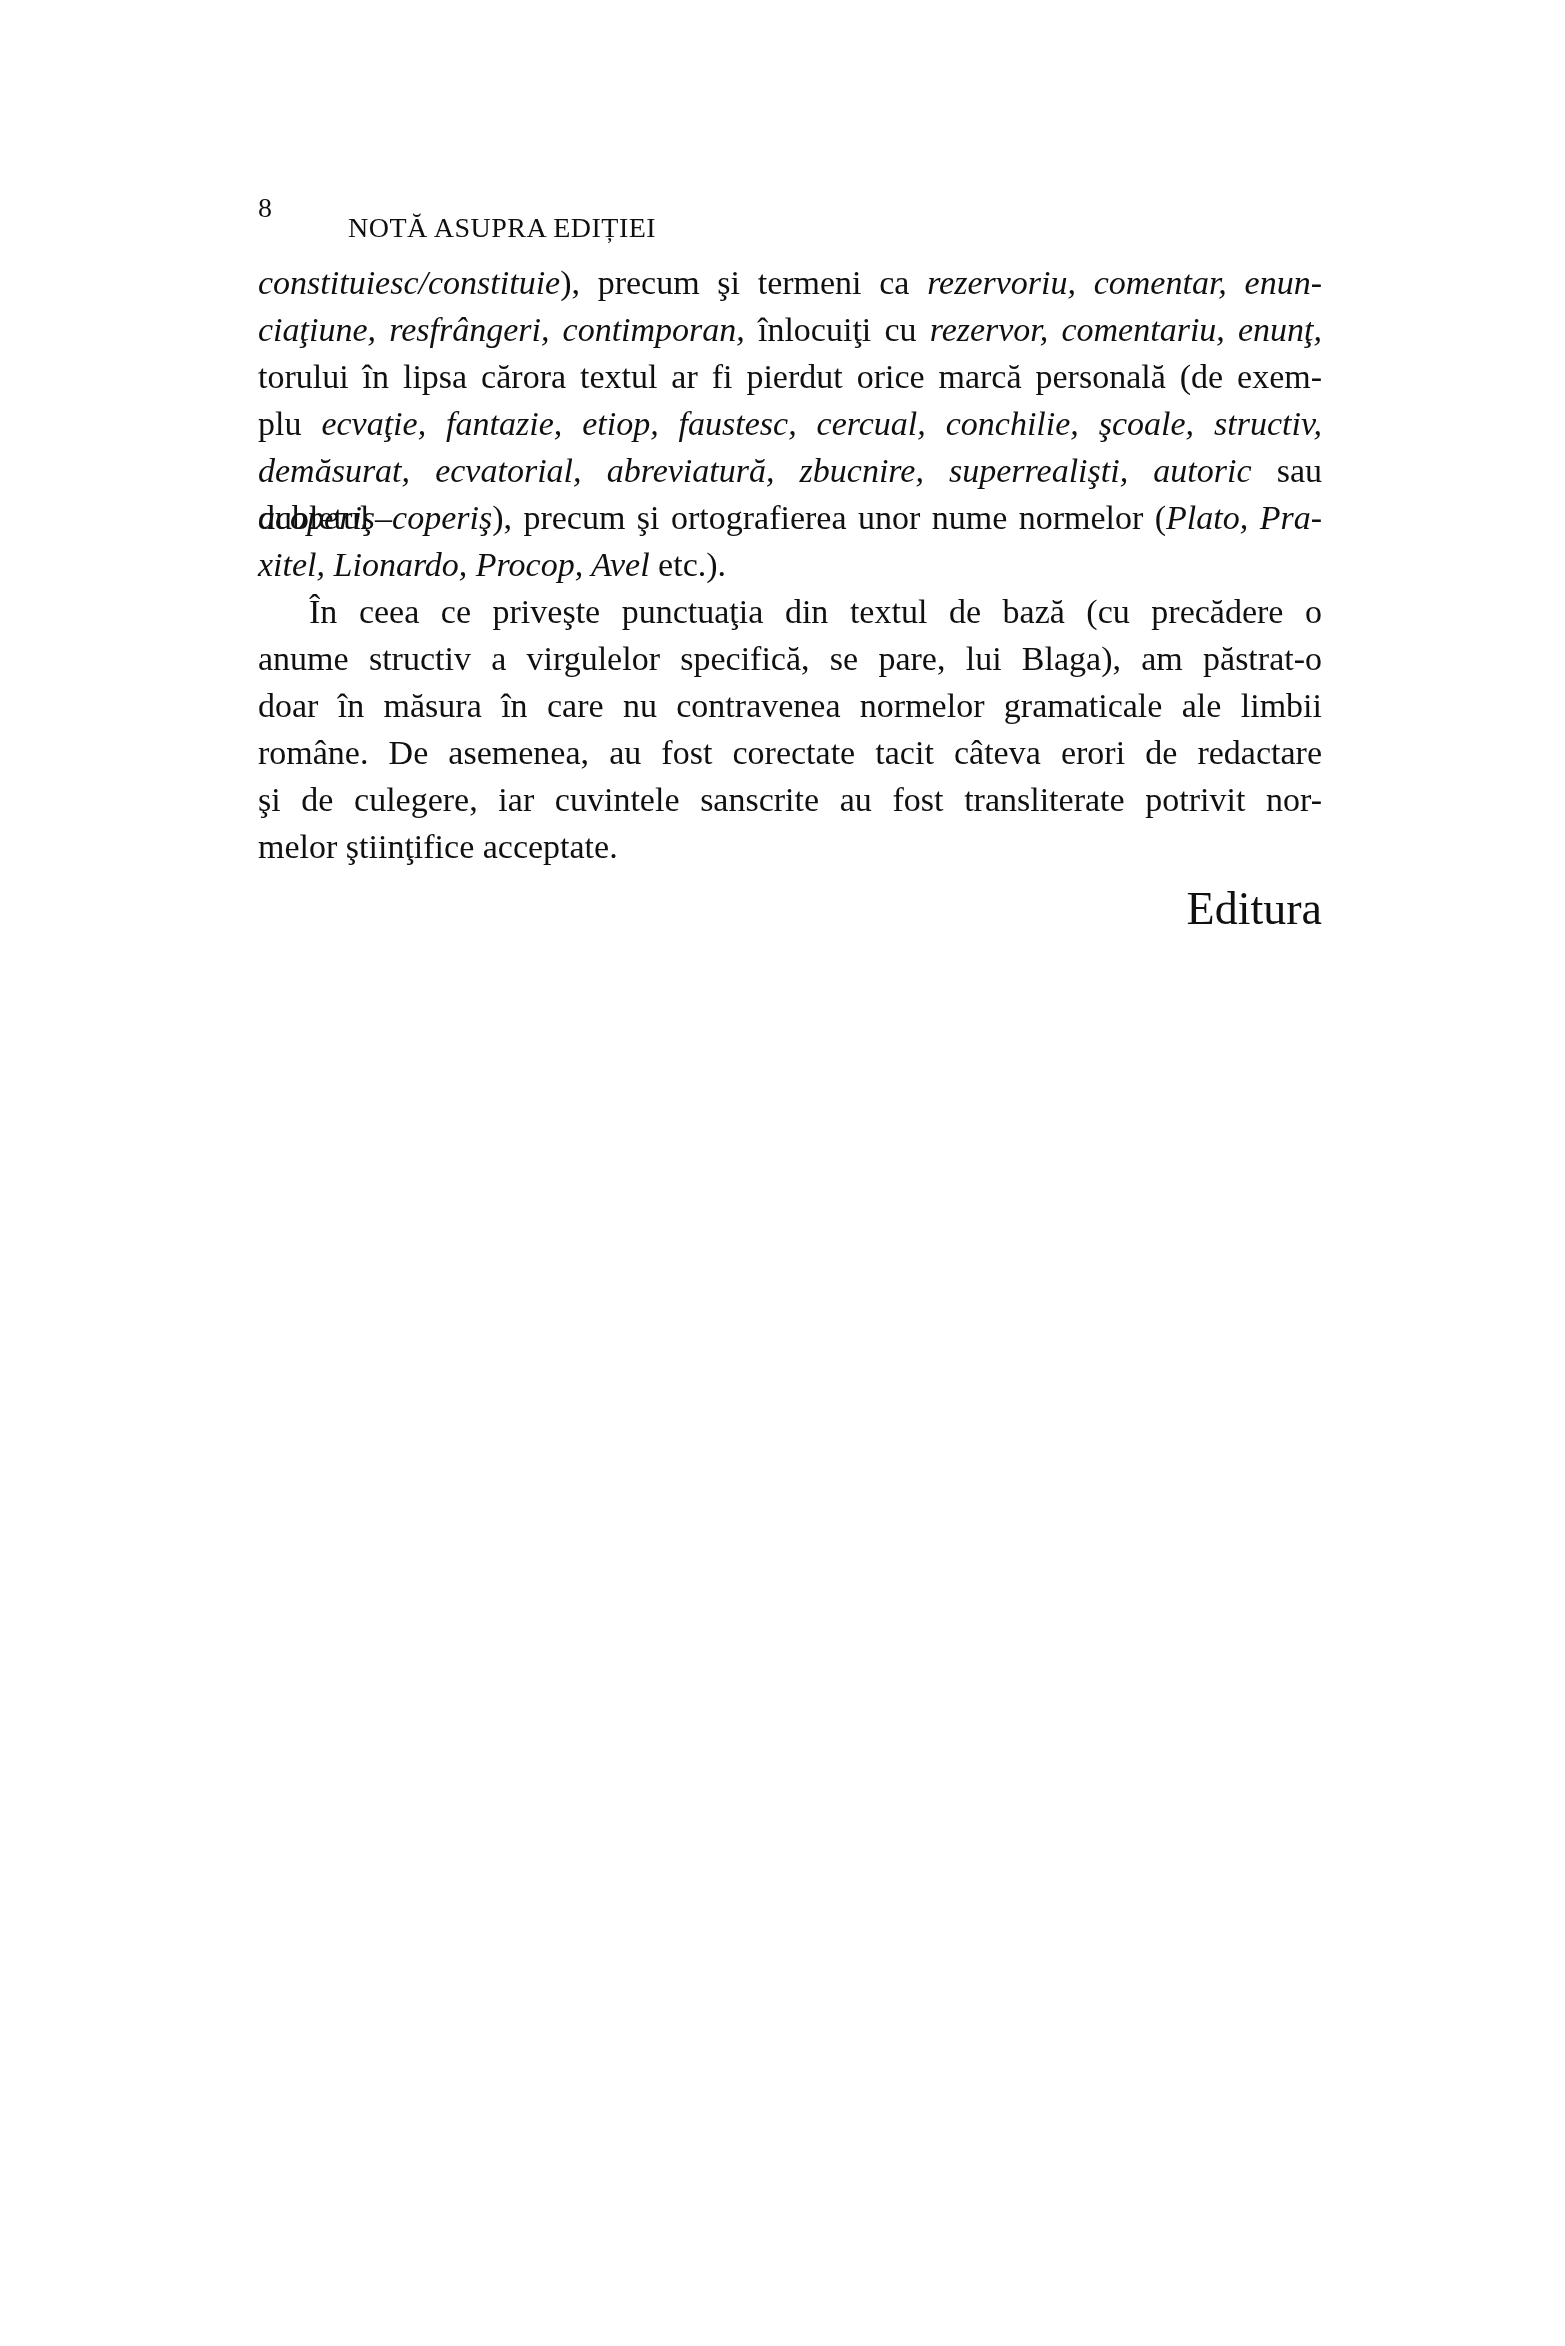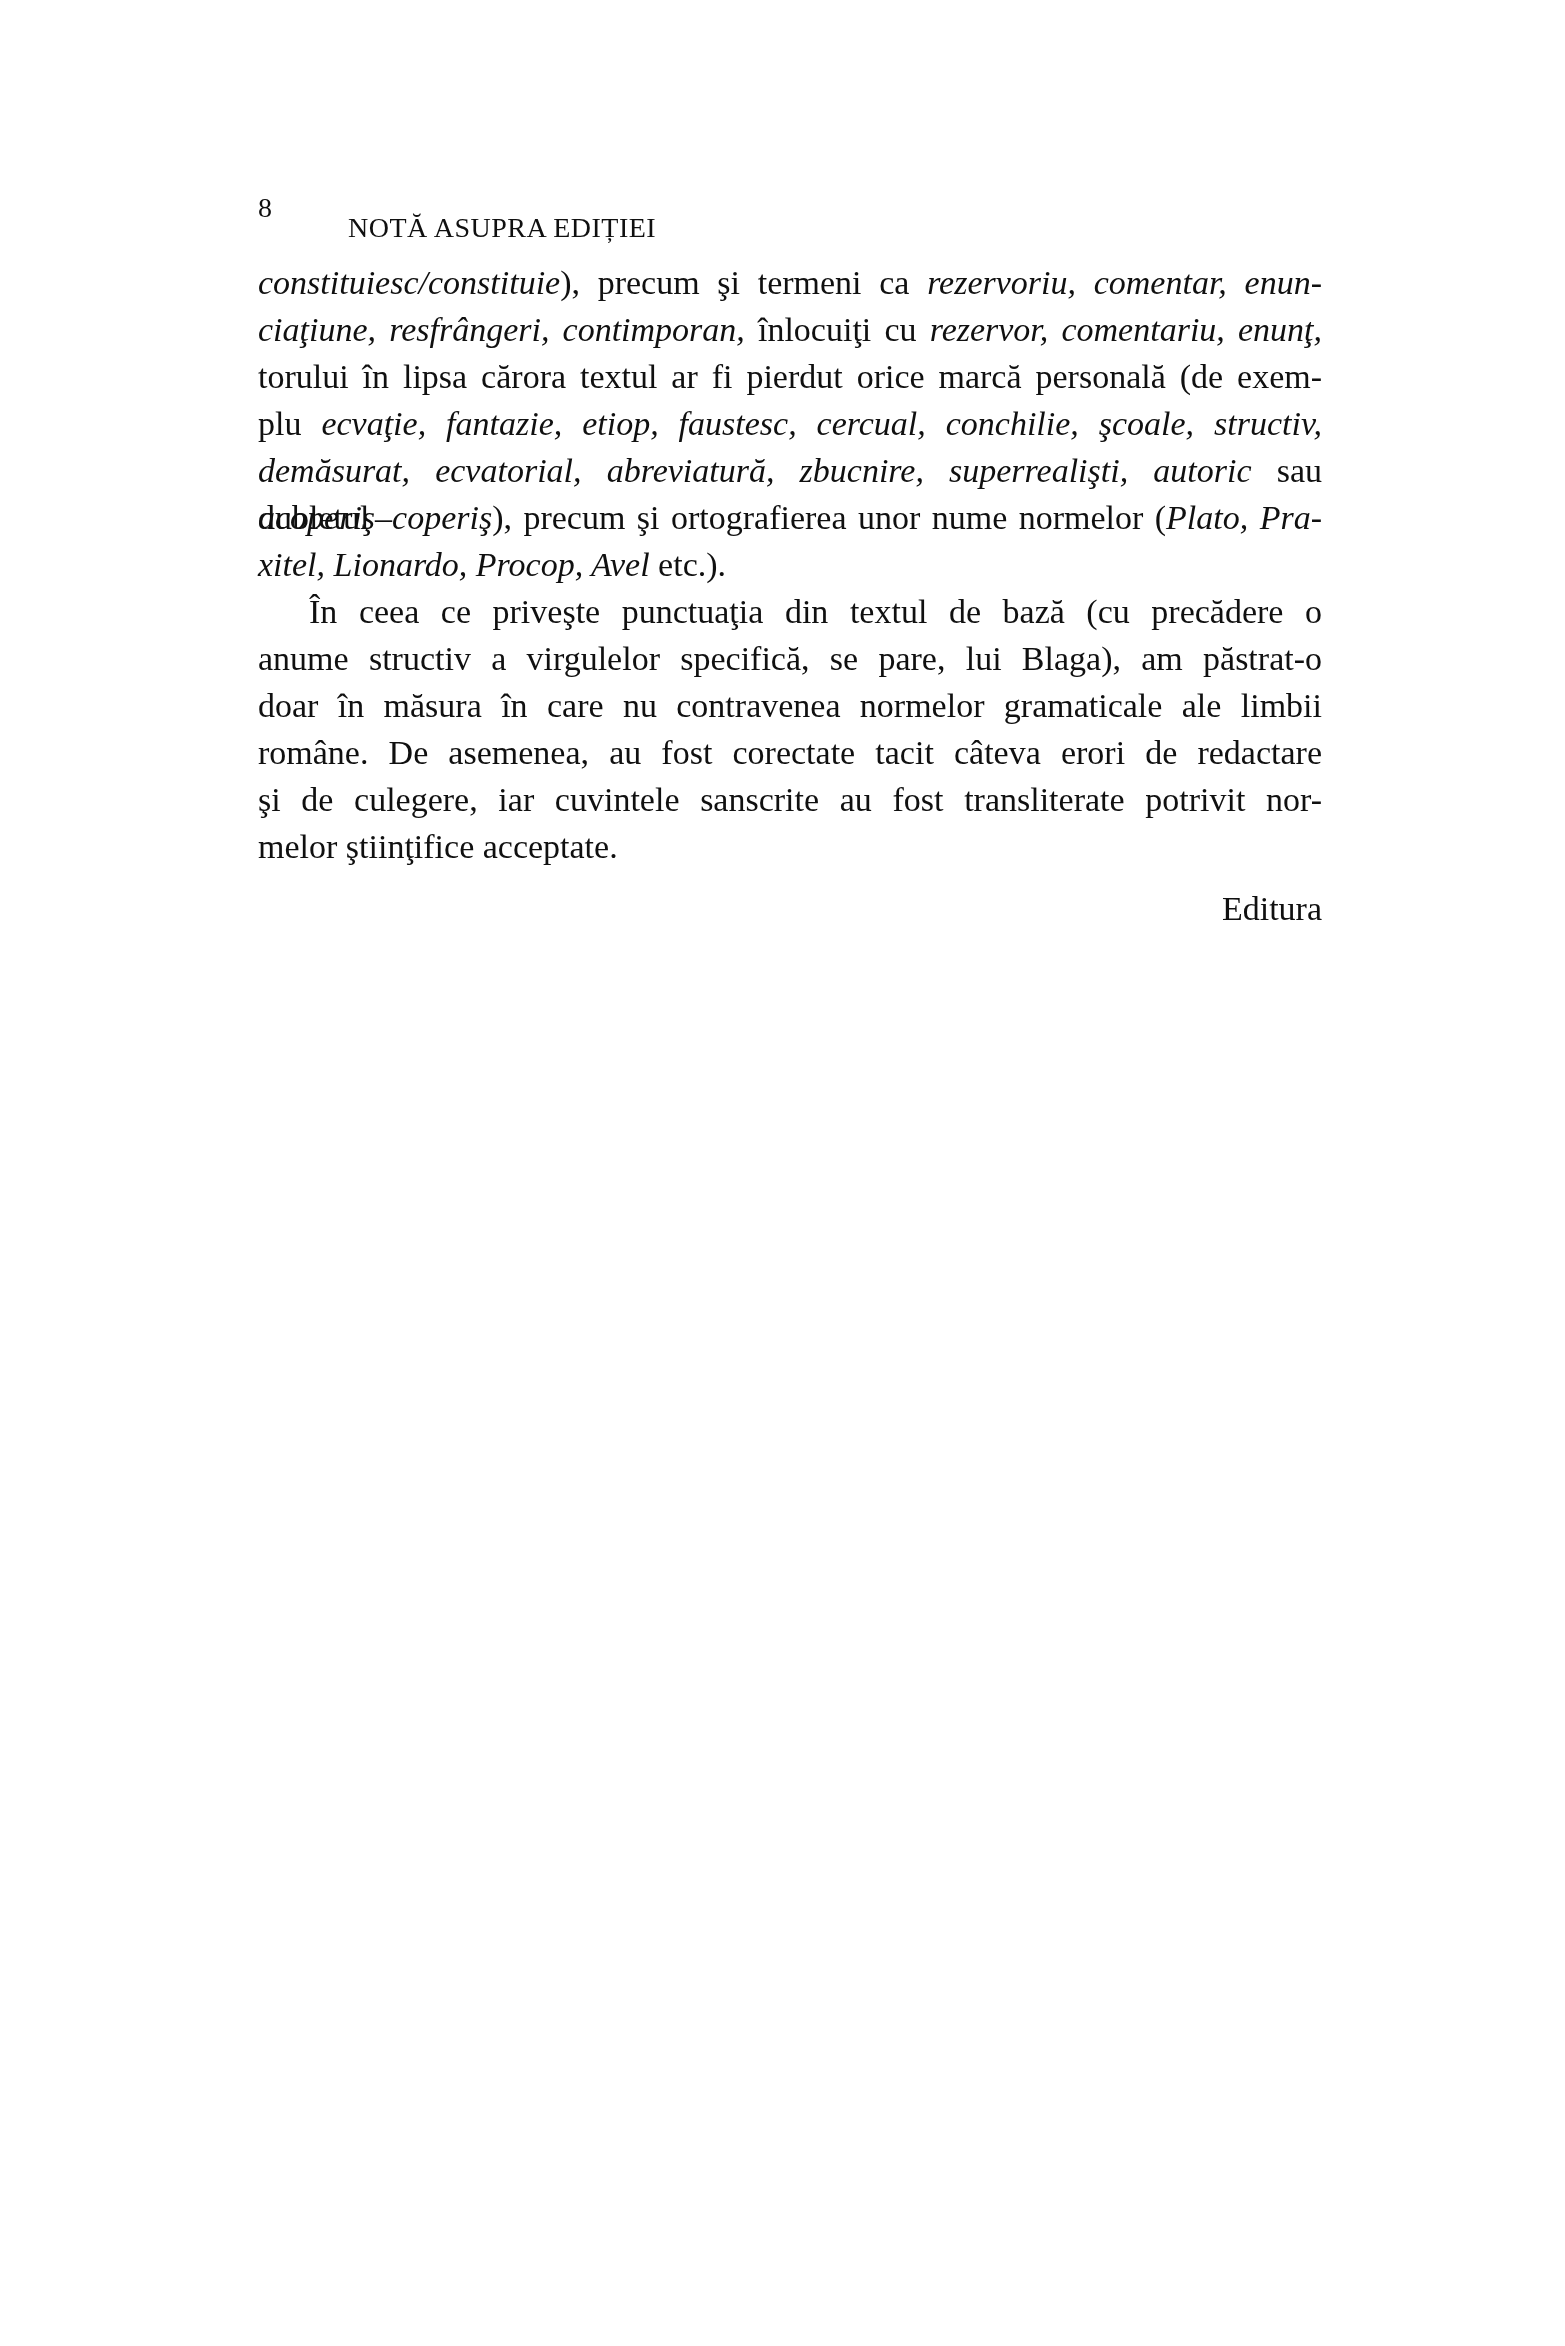--- a/index.html
+++ b/index.html
@@ -59,21 +59,21 @@
   .line.indent {
     text-indent: 51px;
   }
   .line em {
     font-style: italic;
   }
   .signature {
     text-align: right;
     text-align-last: right;
     margin-top: 15px;
-    font-size: 34px;
+    font-size: 46px;
     line-height: 47px;
   }
 </style>
 </head>
 <body>
 
 <div class="page">
 
   <div class="running-header">
     <span class="page-number">8</span>

